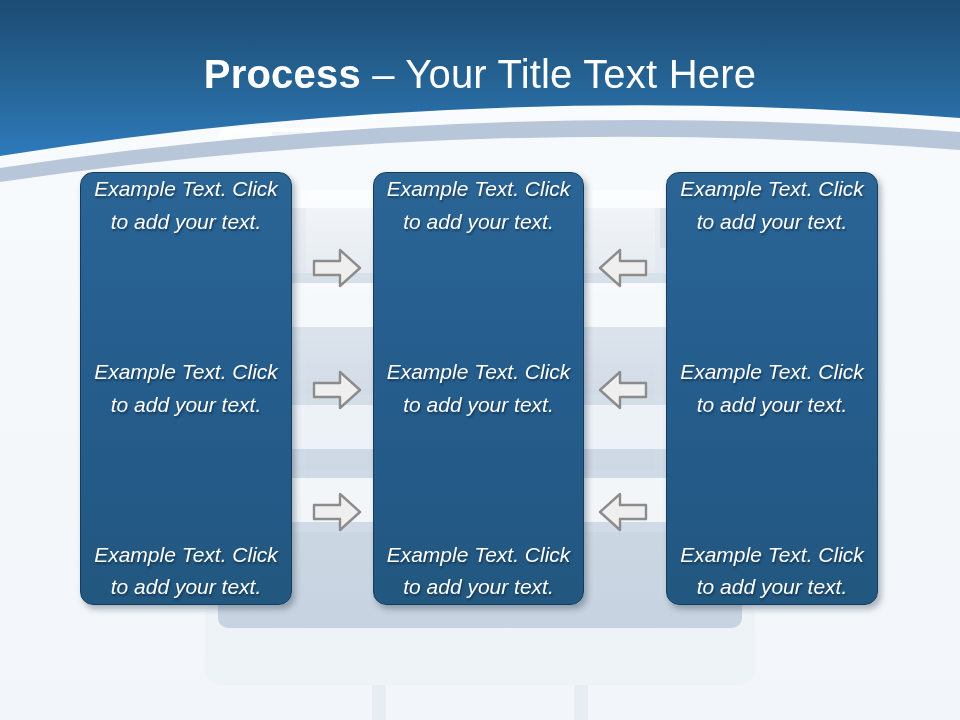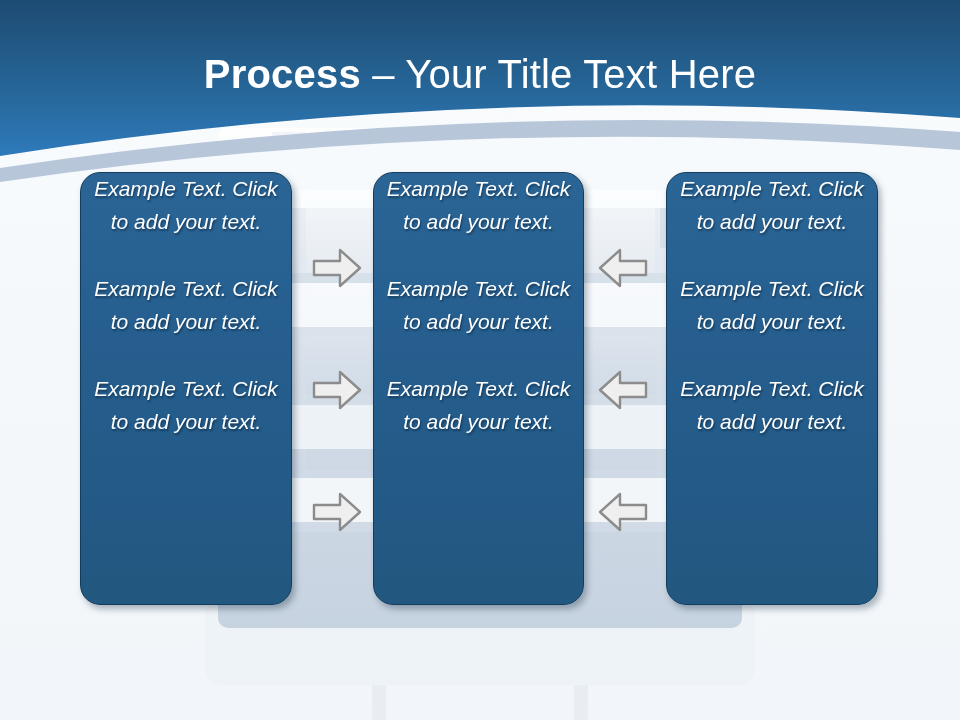--- a/index.html
+++ b/index.html
@@ -69,26 +69,26 @@
     z-index: 4;
     text-shadow: 0 2px 3px rgba(150,160,175,0.35);
   }
 
   
   .card {
     position: absolute;
     box-sizing: border-box;
     background: linear-gradient(180deg, #2a6596 0%, #245C8B 55%, #22577F 100%);
     border: 1px solid #143d5d;
-    border-radius: 20px;
+    border-radius: 13px;
     box-shadow: 3px 4px 6px rgba(30,50,70,0.35);
     z-index: 20;
     display: flex;
     flex-direction: column;
-    justify-content: flex-start;
+    justify-content: space-between;
     align-items: center;
   }
   .card-col-1 { left: 80px;  top: 172px; width: 212px; height: 433px; }
   .card-col-2 { left: 373px; top: 172px; width: 211px; height: 433px; }
   .card-col-3 { left: 666px; top: 172px; width: 212px; height: 433px; }
 
   .card-block {
     width: 100%;
     text-align: center;
     color: #ffffff;

